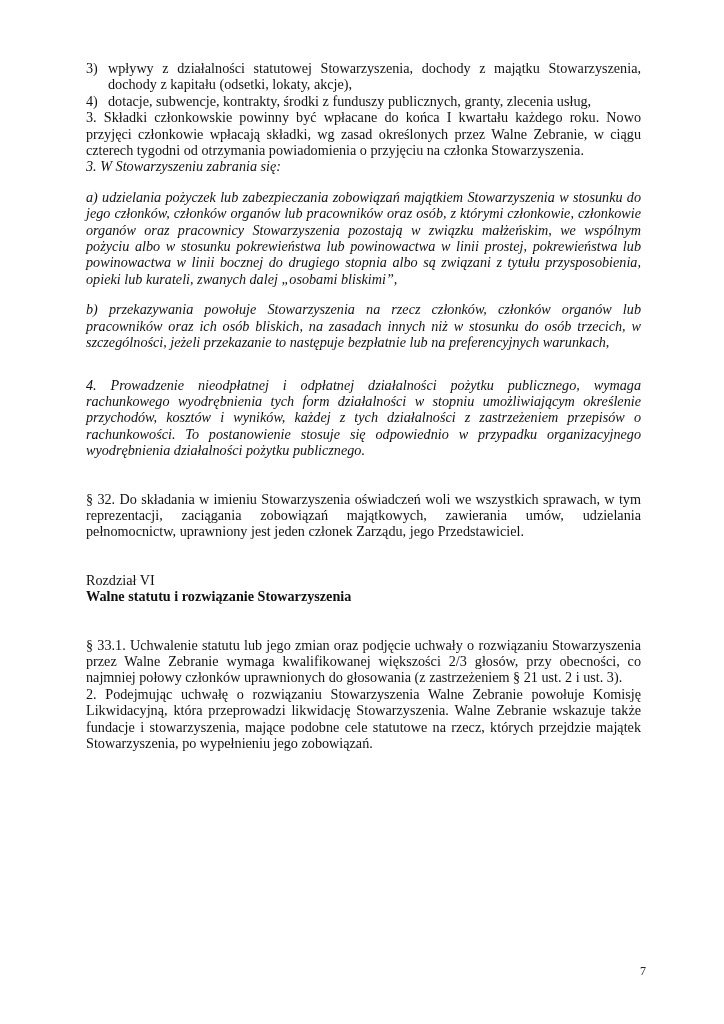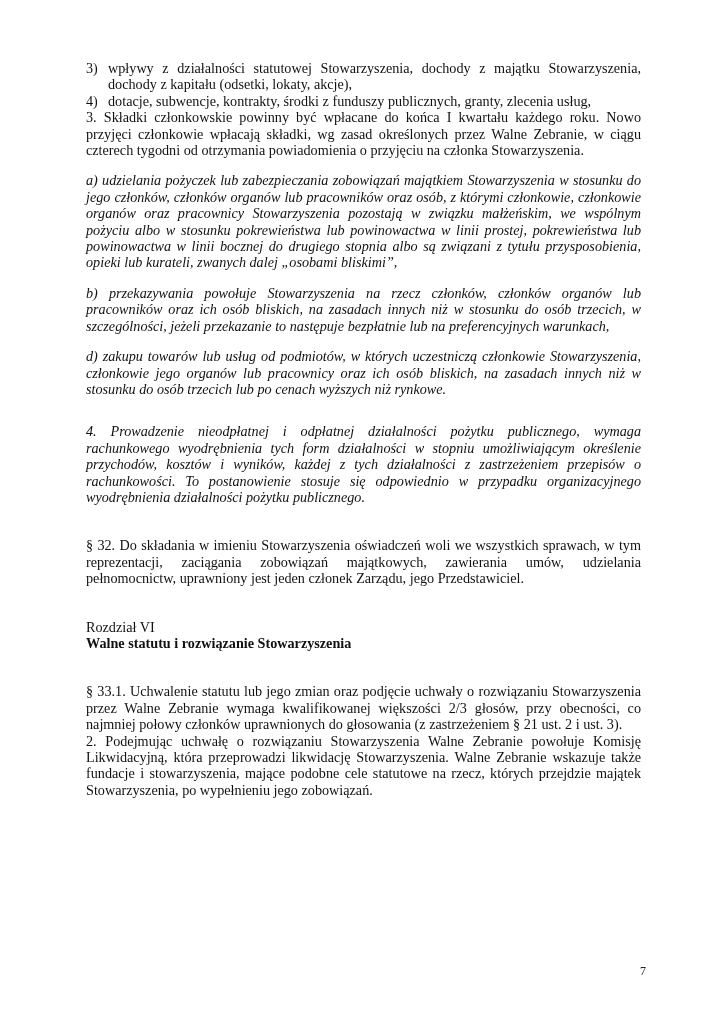--- a/index.html
+++ b/index.html
@@ -73,24 +73,24 @@
     <span class="num">3)</span>
     <span>wpływy z działalności statutowej Stowarzyszenia, dochody z majątku Stowarzyszenia, dochody z kapitału (odsetki, lokaty, akcje),</span>
   </div>
   <div class="list-item">
     <span class="num">4)</span>
     <span>dotacje, subwencje, kontrakty, środki z funduszy publicznych, granty, zlecenia usług,</span>
   </div>
 
   <p>3. Składki członkowskie powinny być wpłacane do końca I kwartału każdego roku. Nowo przyjęci członkowie wpłacają składki, wg zasad określonych przez Walne Zebranie, w ciągu czterech tygodni od otrzymania powiadomienia o przyjęciu na członka Stowarzyszenia.</p>
 
+  <p class="italic">3. W Stowarzyszeniu zabrania się:</p>
 
   <p class="italic sub-item">a) udzielania pożyczek lub zabezpieczania zobowiązań majątkiem Stowarzyszenia w stosunku do jego członków, członków organów lub pracowników oraz osób, z którymi członkowie, członkowie organów oraz pracownicy Stowarzyszenia pozostają w związku małżeńskim, we wspólnym pożyciu albo w stosunku pokrewieństwa lub powinowactwa w linii prostej, pokrewieństwa lub powinowactwa w linii bocznej do drugiego stopnia albo są związani z tytułu przysposobienia, opieki lub kurateli, zwanych dalej „osobami bliskimi”,</p>
   <p class="italic sub-item">b) przekazywania powołuje Stowarzyszenia na rzecz członków, członków organów lub pracowników oraz ich osób bliskich, na zasadach innych niż w stosunku do osób trzecich, w szczególności, jeżeli przekazanie to następuje bezpłatnie lub na preferencyjnych warunkach,</p>
-  <p class="italic sub-item">d) zakupu towarów lub usług od podmiotów, w których uczestniczą członkowie Stowarzyszenia, członkowie jego organów lub pracownicy oraz ich osób bliskich, na zasadach innych niż w stosunku do osób trzecich lub po cenach wyższych niż rynkowe.</p>
 
   <p class="italic gap-large" style="margin-top:26px;">4. Prowadzenie nieodpłatnej i odpłatnej działalności pożytku publicznego, wymaga rachunkowego wyodrębnienia tych form działalności w stopniu umożliwiającym określenie przychodów, kosztów i wyników, każdej z tych działalności z zastrzeżeniem przepisów o rachunkowości. To postanowienie stosuje się odpowiednio w przypadku organizacyjnego wyodrębnienia działalności pożytku publicznego.</p>
 
   <p class="gap-med">§ 32. Do składania w imieniu Stowarzyszenia oświadczeń woli we wszystkich sprawach, w tym reprezentacji, zaciągania zobowiązań majątkowych, zawierania umów, udzielania pełnomocnictw, uprawniony jest jeden członek Zarządu, jego Przedstawiciel.</p>
 
   <p class="center gap-med">Rozdział VI</p>
   <p class="center bold">Walne statutu i rozwiązanie Stowarzyszenia</p>
 
   <p class="gap-med">§ 33.1. Uchwalenie statutu lub jego zmian oraz podjęcie uchwały o rozwiązaniu Stowarzyszenia przez Walne Zebranie wymaga kwalifikowanej większości 2/3 głosów, przy obecności, co najmniej połowy członków uprawnionych do głosowania (z zastrzeżeniem § 21 ust. 2 i ust. 3).</p>
   <p>2. Podejmując uchwałę o rozwiązaniu Stowarzyszenia Walne Zebranie powołuje Komisję Likwidacyjną, która przeprowadzi likwidację Stowarzyszenia. Walne Zebranie wskazuje także fundacje i stowarzyszenia, mające podobne cele statutowe na rzecz, których przejdzie majątek Stowarzyszenia, po wypełnieniu jego zobowiązań.</p>

